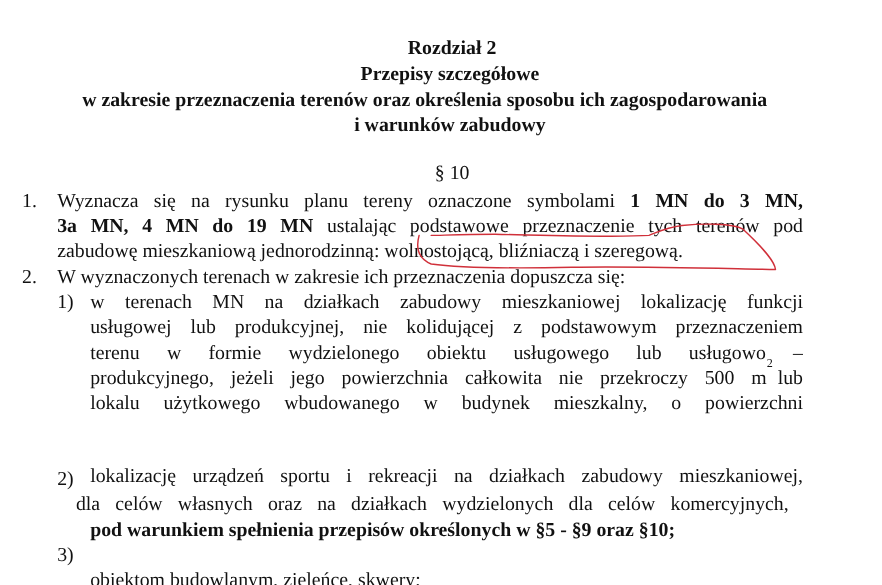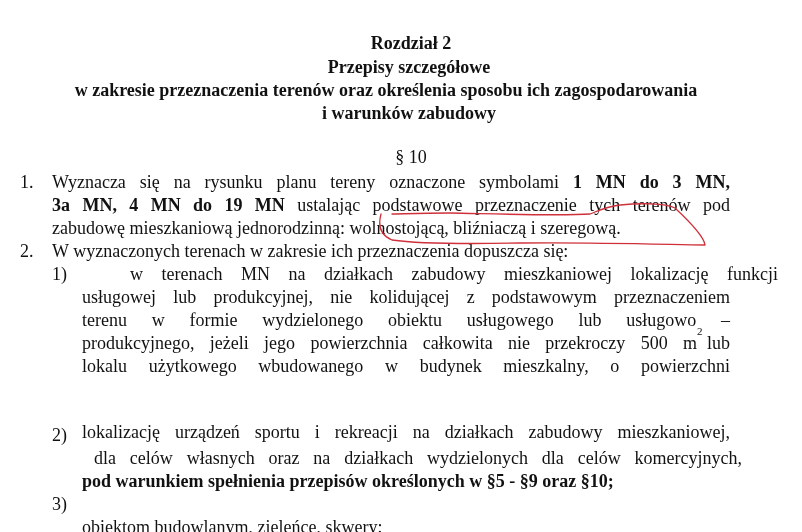--- a/index.html
+++ b/index.html
@@ -42,33 +42,33 @@
   </div>
   <div class="line j" style="left:52px; top:193px; width:678px;">
     <b>3a MN, 4 MN do 19 MN</b><span> ustalając podstawowe przeznaczenie tych terenów pod</span>
   </div>
   <div class="line" style="left:52px; top:216px;">zabudowę mieszkaniową jednorodzinną: wolnostojącą, bliźniaczą i szeregową.</div>
 
   <div class="num" style="left:20px; top:239px;">2.</div>
   <div class="line" style="left:52px; top:239px;">W wyznaczonych terenach w zakresie ich przeznaczenia dopuszcza się:</div>
 
   <div class="num" style="left:52px; top:262px;">1)</div>
-  <div class="line j" style="left:82px; top:262px; width:648px;margin-left:48px;">w terenach MN na działkach zabudowy mieszkaniowej lokalizację funkcji</div>
+  <div class="line j" style="left:82px; top:262px; width:648px;">w terenach MN na działkach zabudowy mieszkaniowej lokalizację funkcji</div>
   <div class="line j" style="left:82px; top:285px; width:648px;">usługowej lub produkcyjnej, nie kolidującej z podstawowym przeznaczeniem</div>
   <div class="line j" style="left:82px; top:308px; width:648px;">terenu w formie wydzielonego obiektu usługowego lub usługowo –</div>
   <div class="line" style="left:82px; top:331px; width:648px; display:flex;">
     <span style="flex:1; text-align:justify; text-align-last:justify;">produkcyjnego, jeżeli jego powierzchnia całkowita nie przekroczy 500 m</span>
       <sup>2</sup>
       <span style="white-space:pre;"> lub</span>
   </div>
   <div class="line j" style="left:82px; top:354px; width:648px;">lokalu użytkowego wbudowanego w budynek mieszkalny, o powierzchni</div>
 
   <div class="num" style="left:52px; top:423px;">2)</div>
   <div class="line j" style="left:82px; top:420px; width:648px;">lokalizację urządzeń sportu i rekreacji na działkach zabudowy mieszkaniowej,</div>
-  <div class="line j" style="left:94px; top:446px; width:648px;">dla celów własnych oraz na działkach wydzielonych dla celów komercyjnych,</div>
+  <div class="line j" style="left:69px; top:446px; width:648px;">dla celów własnych oraz na działkach wydzielonych dla celów komercyjnych,</div>
   <div class="line" style="left:82px; top:469px;font-weight:bold;">pod warunkiem spełnienia przepisów określonych w §5 - §9 oraz §10;</div>
 
   <div class="num" style="left:52px; top:492px;">3)</div>
   <div class="line" style="left:82px; top:515px;">obiektom budowlanym, zieleńce, skwery;</div>
 
   <svg class="mark" width="802" height="532" viewBox="0 0 802 532">
     <path d="M381,214 C378,225 380,235 392,240 C420,244 470,244 520,243 C580,242 650,244 705,245 C704,236 690,222 675,208 C665,203 640,203 620,205 C605,207 598,211 590,214 C560,216 500,214 450,213 C420,213 400,214 392,214" fill="none" stroke="#d0303a" stroke-width="1.3" stroke-linecap="round" stroke-linejoin="round"></path>
   </svg>
 </div>
 

